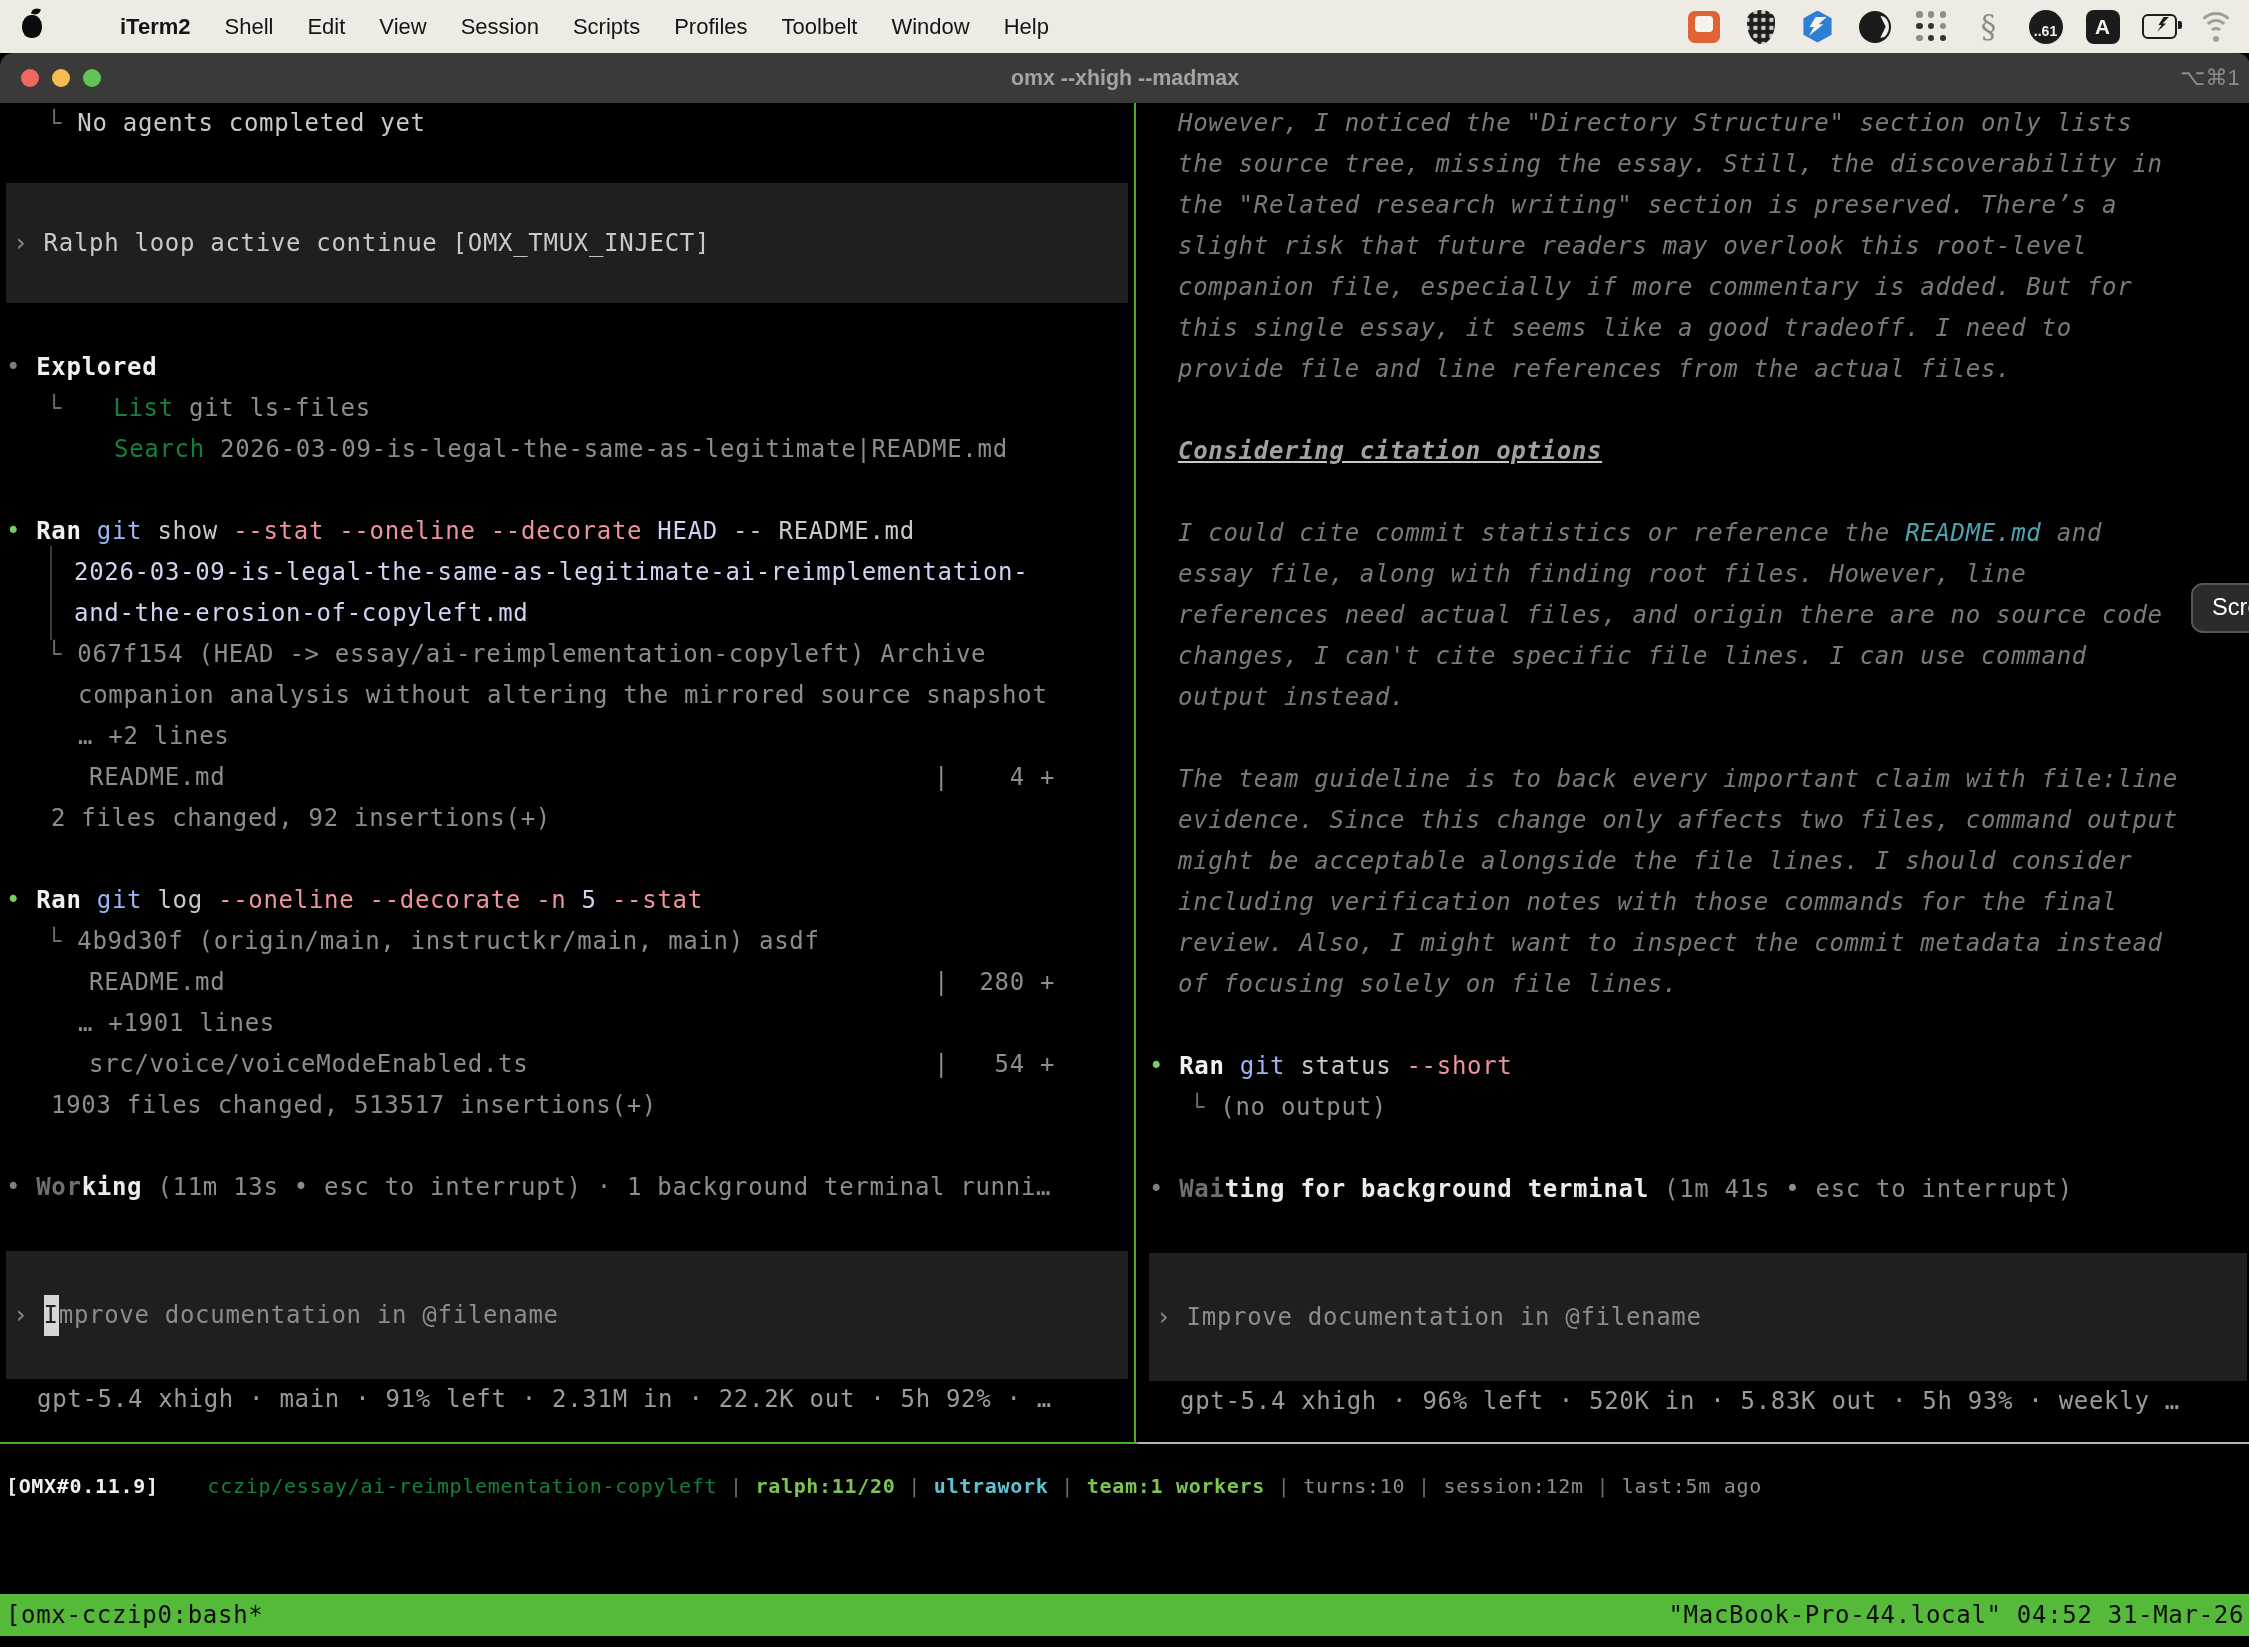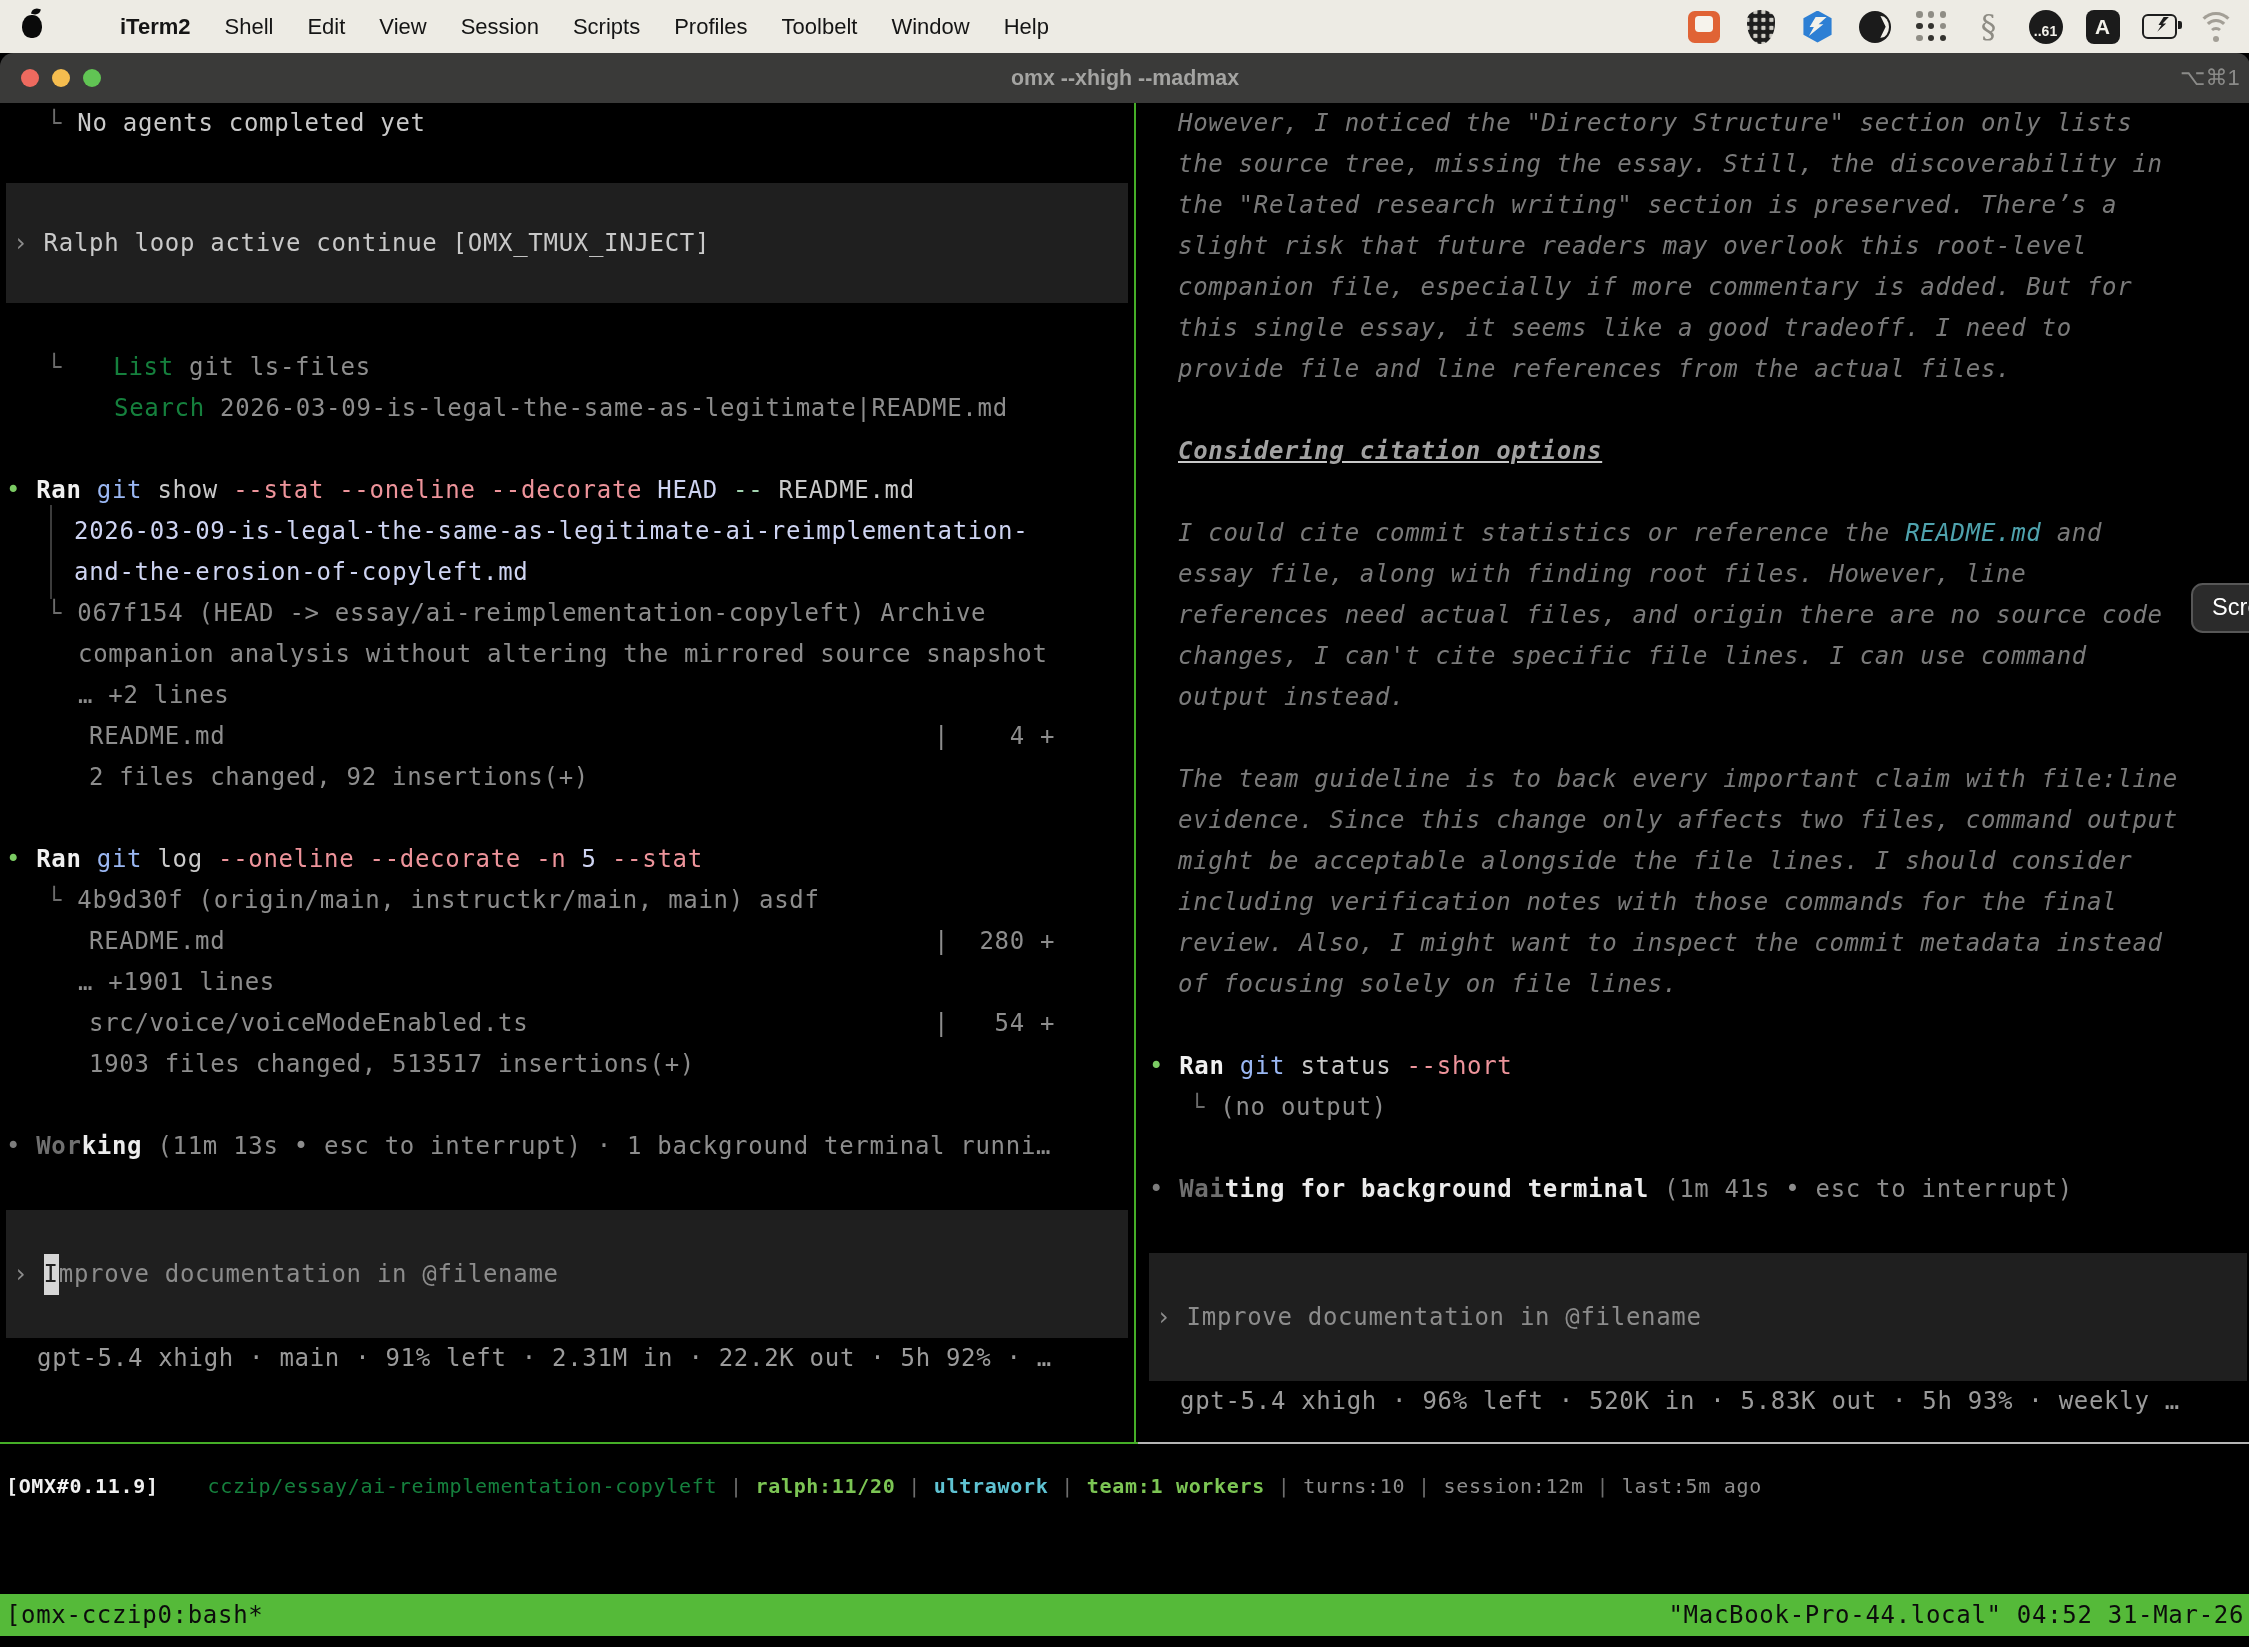--- a/index.html
+++ b/index.html
@@ -59,21 +59,21 @@
   #title-text{position:absolute;left:0;right:0;text-align:center;color:#a4a4a2;font-size:21.4px;font-weight:bold;}
   #hotkey{margin-left:auto;padding-right:10.3px;color:#8b8b89;font-size:22px;}
   
   #terminal{position:absolute;left:0;top:103px;width:2250px;height:1544px;background:#000;}
   .pane{position:absolute;top:0;height:1339px;overflow:hidden;}
   #pane-left{left:0;width:1131px;}
   #pane-right{left:1143px;width:1107px;}
   .line{position:relative;white-space:pre;font-size:24px;line-height:41px;height:41px;letter-spacing:0.7px;color:#c9c9c9;}
   .k-tree{padding-left:47px;}
   .k-ind{padding-left:78px;}
-  .k-ind2{padding-left:89px;}
+  .k-ind2{padding-left:51px;}
   .k-stat{padding-left:89px;}
   .k-stat .right{position:absolute;left:934px;top:0;}
   .k-bullet{padding-left:5.9px;}
   .k-arg{padding-left:74px;}
   .k-arg::before{content:"";position:absolute;left:50px;top:-5.9px;bottom:-5.9px;width:1.5px;background:#3c3c3c;}
   .k-status{padding-left:37px;}
   .k-para,.k-heading{padding-left:35px;}
   .k-boxed{height:120px;margin:39px 3px 44px 5.9px;background:#1f1f1f;display:flex;align-items:center;
            padding-left:7.4px;width:calc(100% - 16px);}
   .k-input{height:128px;margin:43px 3px 0 5.9px;background:#1f1f1f;display:flex;align-items:center;
@@ -183,20 +183,21 @@
       <span class="light green"></span>
     </div>
     <span id="title-text">omx --xhigh --madmax</span>
     <span id="hotkey">⌥⌘1</span>
   </div>
 
   <div id="terminal">
     <div class="pane" id="pane-left">
         <div class="line k-tree"><span class="s-tree">└ </span><span class="s-plain">No agents completed yet</span></div>
         <div class="line k-boxed"><span class="s-prompt">› </span><span class="s-plain">Ralph loop active continue [OMX_TMUX_INJECT]</span></div>
+        <div class="line k-bullet"><span class="s-dimbullet">• </span><span class="s-boldwhite">Explored</span></div>
         <div class="line k-tree"><span class="s-tree">└ </span><span class="s-cyan">List</span><span class="s-out"> git ls-files</span></div>
         <div class="line k-ind"><span class="s-cyan">Search</span><span class="s-out"> 2026-03-09-is-legal-the-same-as-legitimate|README.md</span></div>
         <div class="line k-bullet" style="margin-top: 41px;"><span class="s-gbullet">• </span><span class="s-boldwhite">Ran</span><span class="s-blue"> git</span><span class="s-plain"> show</span><span class="s-pink"> --stat --oneline --decorate</span><span class="s-lav"> HEAD</span><span class="s-grnflag"> --</span><span class="s-plain"> README.md</span></div>
         <div class="line k-arg"><span class="s-lav">2026-03-09-is-legal-the-same-as-legitimate-ai-reimplementation-</span></div>
         <div class="line k-arg"><span class="s-lav">and-the-erosion-of-copyleft.md</span></div>
         <div class="line k-tree"><span class="s-tree">└ </span><span class="s-out">067f154 (HEAD -&gt; essay/ai-reimplementation-copyleft) Archive</span></div>
         <div class="line k-ind"><span class="s-out">companion analysis without altering the mirrored source snapshot</span></div>
         <div class="line k-ind"><span class="s-out">… +2 lines</span></div>
         <div class="line k-stat"><span class="s-out">README.md</span><span class="right"><span class="s-out">|    4 +</span></span></div>
         <div class="line k-ind2"><span class="s-out">2 files changed, 92 insertions(+)</span></div>

